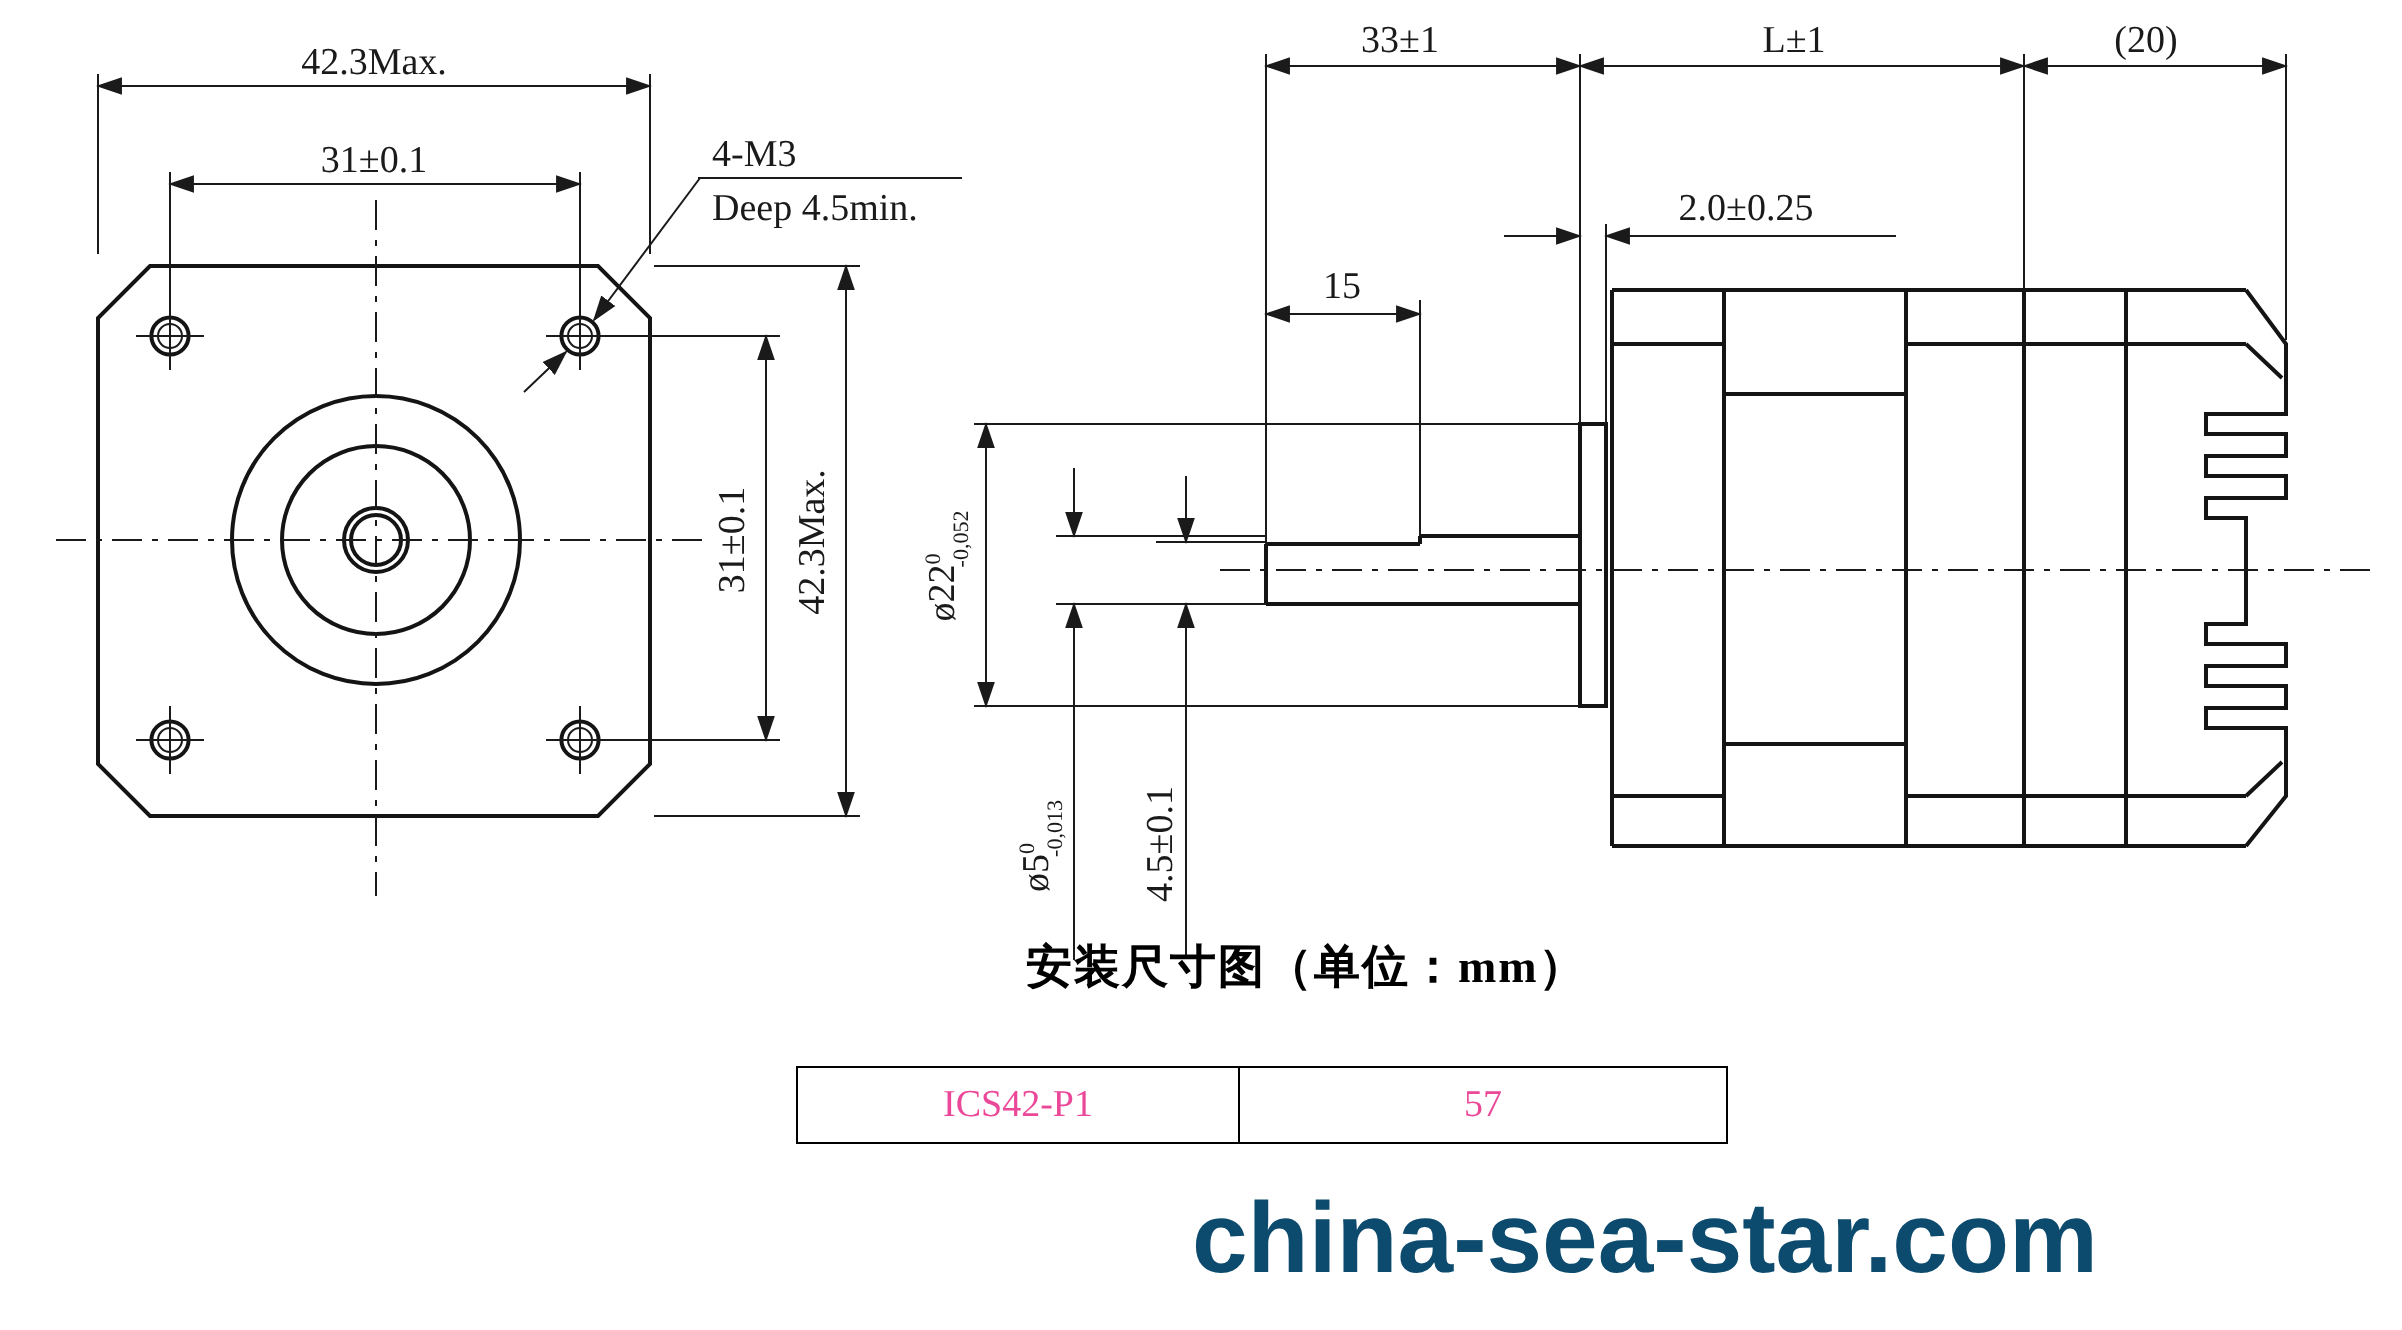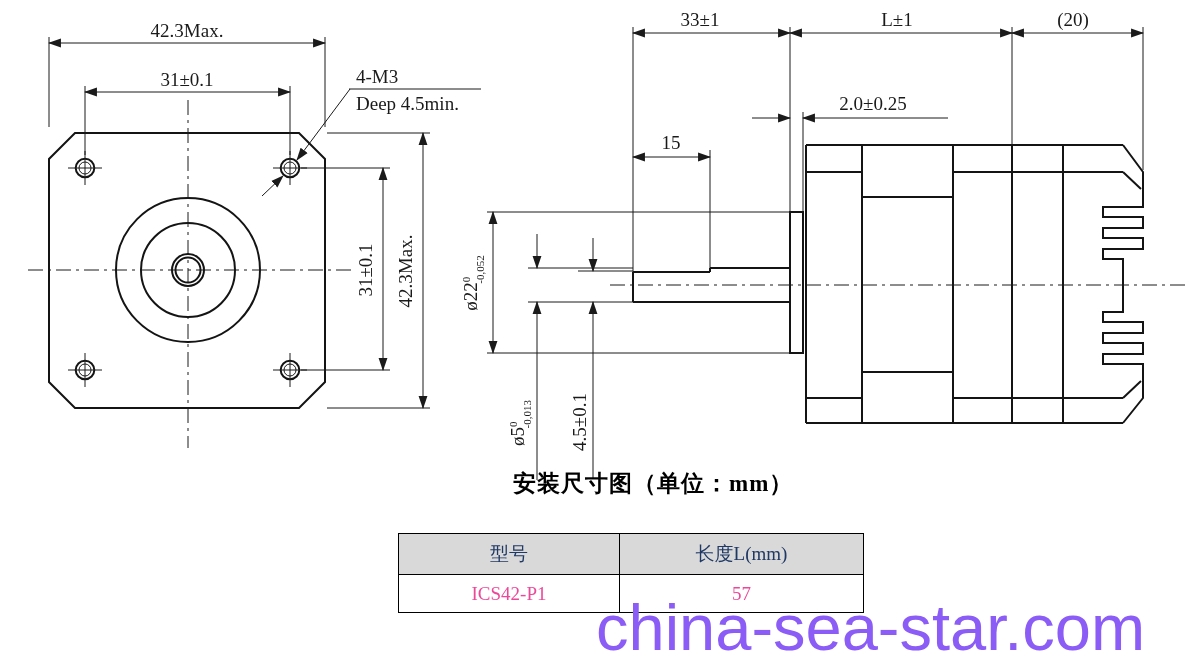--- a/index.html
+++ b/index.html
@@ -13,21 +13,21 @@
   .caption{position:absolute;left:513px;top:468px;width:320px;font-size:23px;font-weight:600;
            color:#000;letter-spacing:1px;white-space:nowrap;}
   .spec-table{position:absolute;left:398px;top:533px;border-collapse:collapse;}
   .spec-table td{border:1.6px solid #000;text-align:center;vertical-align:middle;
                  font-size:19px;color:#ec4899;}
   .spec-table .c1{width:218px;}
   .spec-table .c2{width:241px;}
   .spec-table .hdr td{height:38px;background:#d9d9d9;color:#1f3864;}
   .spec-table .row td{height:35px;background:#ffffff;}
   .watermark{position:absolute;left:596px;top:590px;font-family:"Liberation Sans", sans-serif;
-             font-size:65px;color:#8b5cf6;white-space:nowrap;letter-spacing:0px;z-index:5;}
+             font-size:50px;color:#0c4a6e;white-space:nowrap;letter-spacing:0px;z-index:5;font-weight:bold;}
 </style>
 </head>
 <body>
 
 <div class="screen">
 
 <svg width="1201" height="665" viewBox="0 0 1201 665">
   <defs>
     <marker id="ae" viewBox="0 0 10 10" refX="9.2" refY="5" markerWidth="13" markerHeight="13" orient="auto-start-reverse">
           <path d="M0,1.6 L10,5 L0,8.4 z" fill="#1a1a1a"></path>
@@ -125,24 +125,20 @@
     <line class="ln" x1="593" y1="238" x2="593" y2="271" marker-end="url(#ae)"></line>
     <line class="ln" x1="593" y1="478" x2="593" y2="302" marker-end="url(#ae)"></line>
     <text transform="rotate(-90 586 422)" x="586" y="422" text-anchor="middle">4.5±0.1</text>
   </g>
 </svg>
 
 <div class="caption">安装尺寸图（单位：mm）</div>
 
 <table class="spec-table">
   <tbody>
-    <tr class="hdr">
-      <td class="c1">型号</td>
-      <td class="c2">长度L(mm)</td>
-    </tr>
     <tr class="row">
       <td class="c1">ICS42-P1</td>
       <td class="c2">57</td>
     </tr>
   </tbody>
 </table>
 
 <div class="watermark">china-sea-star.com</div>
 
 </div>

